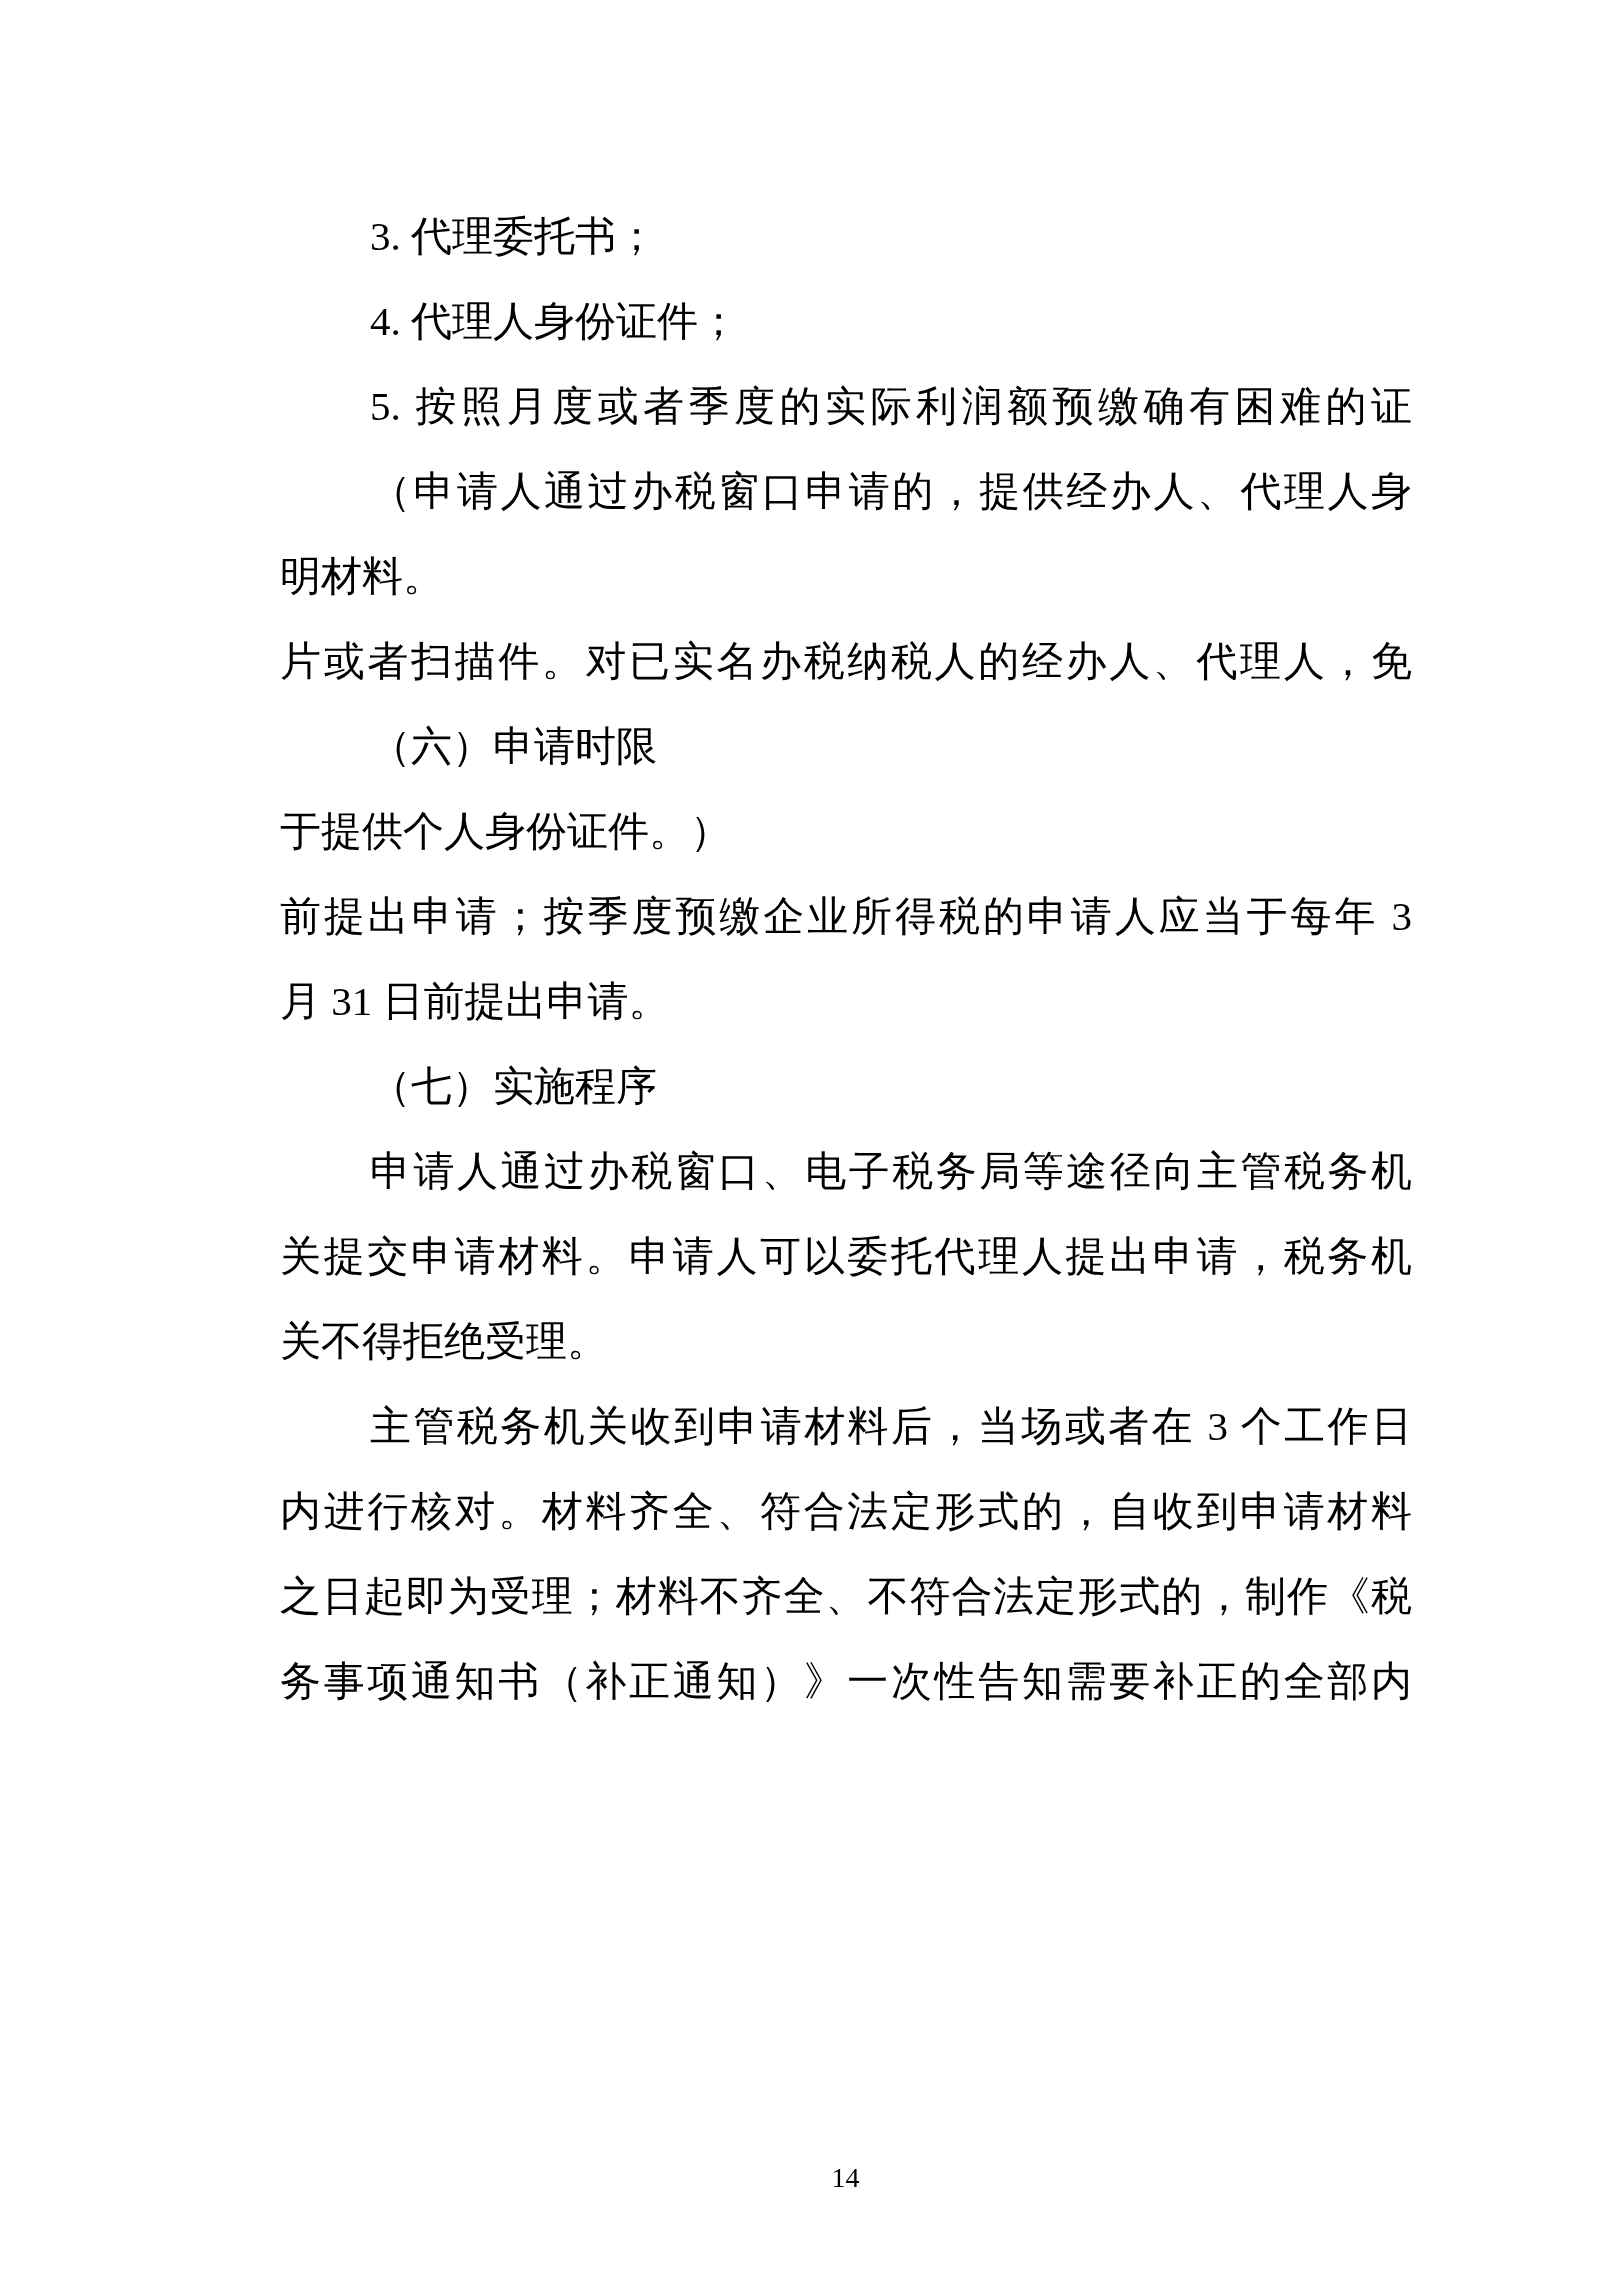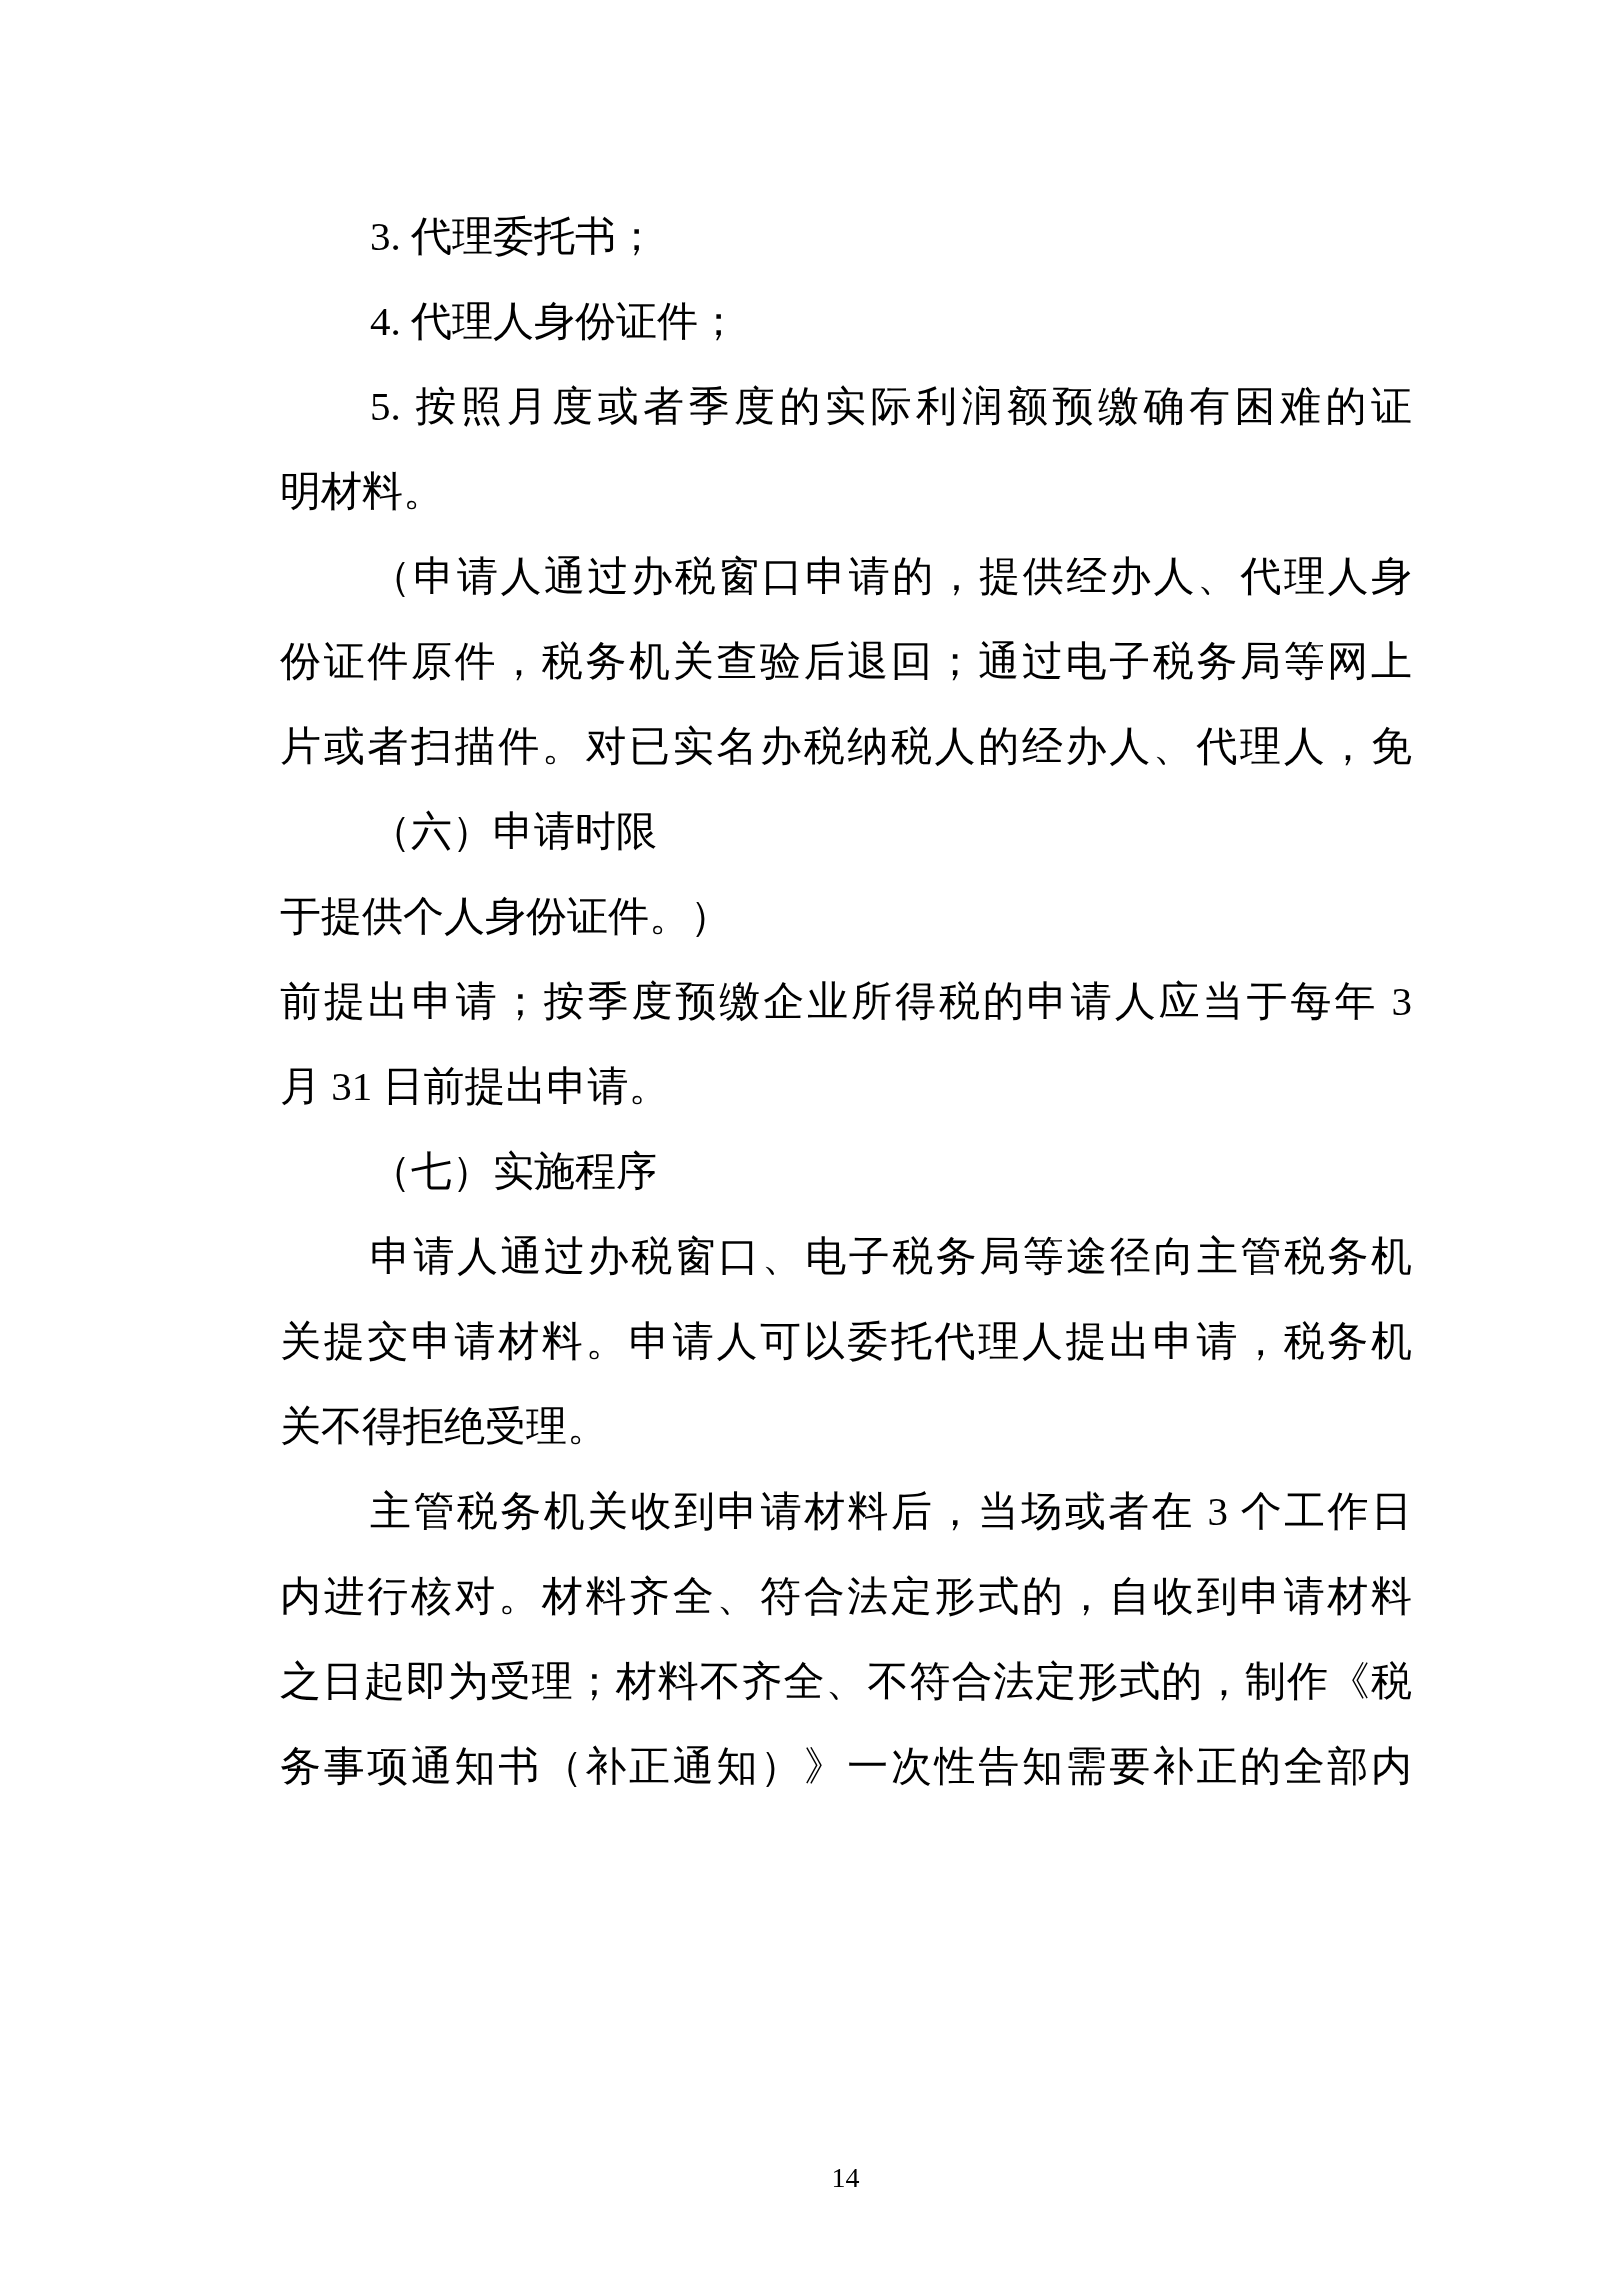--- a/index.html
+++ b/index.html
@@ -48,23 +48,22 @@
   }
 </style>
 </head>
 <body>
 
 <div class="page">
   <div class="doc-body">
       <div class="line indent">3. 代理委托书；</div>
       <div class="line indent">4. 代理人身份证件；</div>
       <div class="line indent justify">5. 按照月度或者季度的实际利润额预缴确有困难的证</div>
+      <div class="line indent justify">（申请人通过办税窗口申请的，提供经办人、代理人身</div>
       <div class="line">明材料。</div>
-      <div class="line indent justify">（申请人通过办税窗口申请的，提供经办人、代理人身</div>
-      <div class="line justify">份证件原件，税务机关查验后退回；通过电子税务局等网上</div>
       <div class="line justify">片或者扫描件。对已实名办税纳税人的经办人、代理人，免</div>
       <div class="line indent">（六）申请时限</div>
       <div class="line">于提供个人身份证件。）</div>
       <div class="line justify">前提出申请；按季度预缴企业所得税的申请人应当于每年 3</div>
       <div class="line">月 31 日前提出申请。</div>
       <div class="line indent">（七）实施程序</div>
       <div class="line indent justify">申请人通过办税窗口、电子税务局等途径向主管税务机</div>
       <div class="line justify">关提交申请材料。申请人可以委托代理人提出申请，税务机</div>
       <div class="line">关不得拒绝受理。</div>
       <div class="line indent justify">主管税务机关收到申请材料后，当场或者在 3 个工作日</div>

